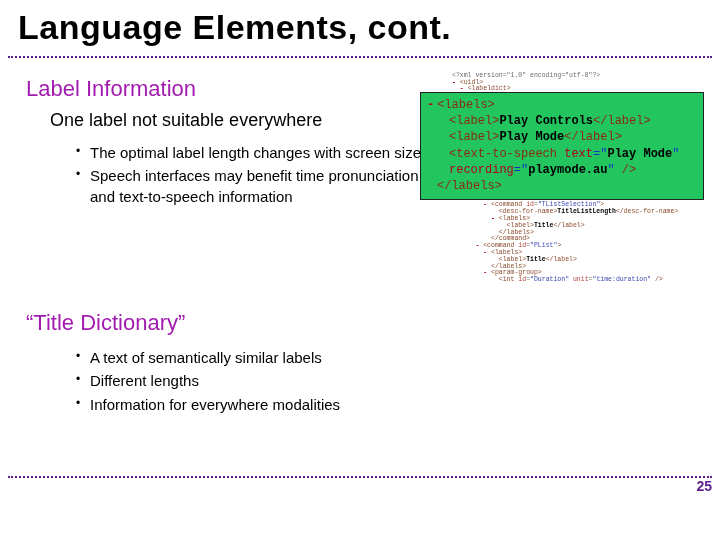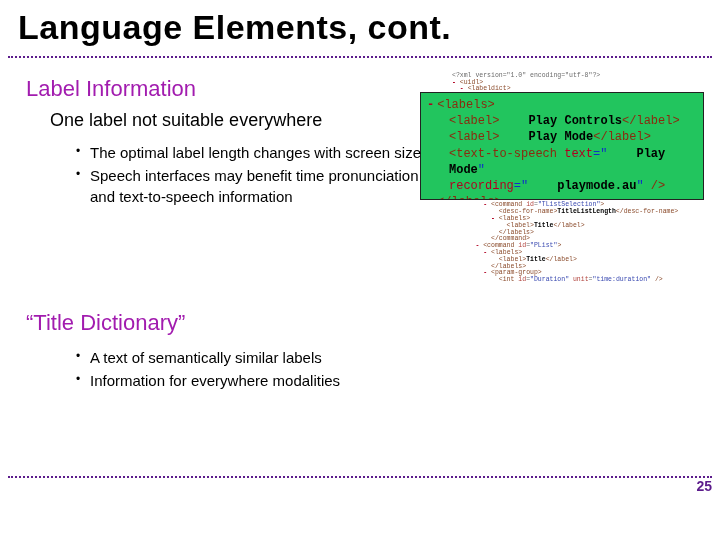--- a/index.html
+++ b/index.html
@@ -19,21 +19,21 @@
   ul.bullets { list-style: none; margin-left: 50px; margin-top: 12px; }
   ul.bullets li { position: relative; font-size: 15px; line-height: 1.35; margin: 3px 0; padding-left: 14px; }
   ul.bullets li::before { content: "•"; position: absolute; left: 0; top: 0; font-size: 12px; }
 
   
   .callout { position: absolute; top: 92px; left: 420px; width: 284px; height: 108px; border: 1px solid #222; background: #22c55e; padding: 4px 6px; font-family: "Courier New", monospace; font-size: 12px; line-height: 1.35; overflow: hidden; }
   .callout .minus { color: #b00020; font-weight: 700; margin-right: 3px; }
   .tag  { color: #8a2b0f; }
   .attr { color: #b00020; }
   .val  { color: #1030c8; }
-  .txt  { color: #000; font-weight: 700; margin-left: 29px; }
+  .txt  { color: #000; font-weight: 700; }
 
   
   .xmlpanel { position: absolute; top: 66px; left: 452px; width: 260px; height: 370px; font-family: "Courier New", monospace; font-size: 6.5px; line-height: 1.05; color: #6b6b6b; overflow: hidden; white-space: pre; }
   .xmlpanel .t  { color: #8a4a2a; }
   .xmlpanel .a  { color: #b0403a; }
   .xmlpanel .v  { color: #3848b0; }
   .xmlpanel .b  { color: #000; font-weight: 700; }
   .xmlpanel .m  { color: #b00020; font-weight: 700; }
 </style>
 </head>
@@ -93,19 +93,20 @@
     <ul class="bullets">
       <li>The optimal label length changes with screen size</li>
       <li>Speech interfaces may benefit time pronunciation and text-to-speech information</li>
     </ul>
   </div>
 
   <div class="section sec2">
     <div class="h2">“Title Dictionary”</div>
     <ul class="bullets">
       <li>A text of semantically similar labels</li>
+      <li>Different lengths</li>
       <li>Information for everywhere modalities</li>
     </ul>
   </div>
 
   <div class="rule-dash rule-bottom"></div>
   <div class="page-num">25</div>
 </div>
 
 </body></html>

